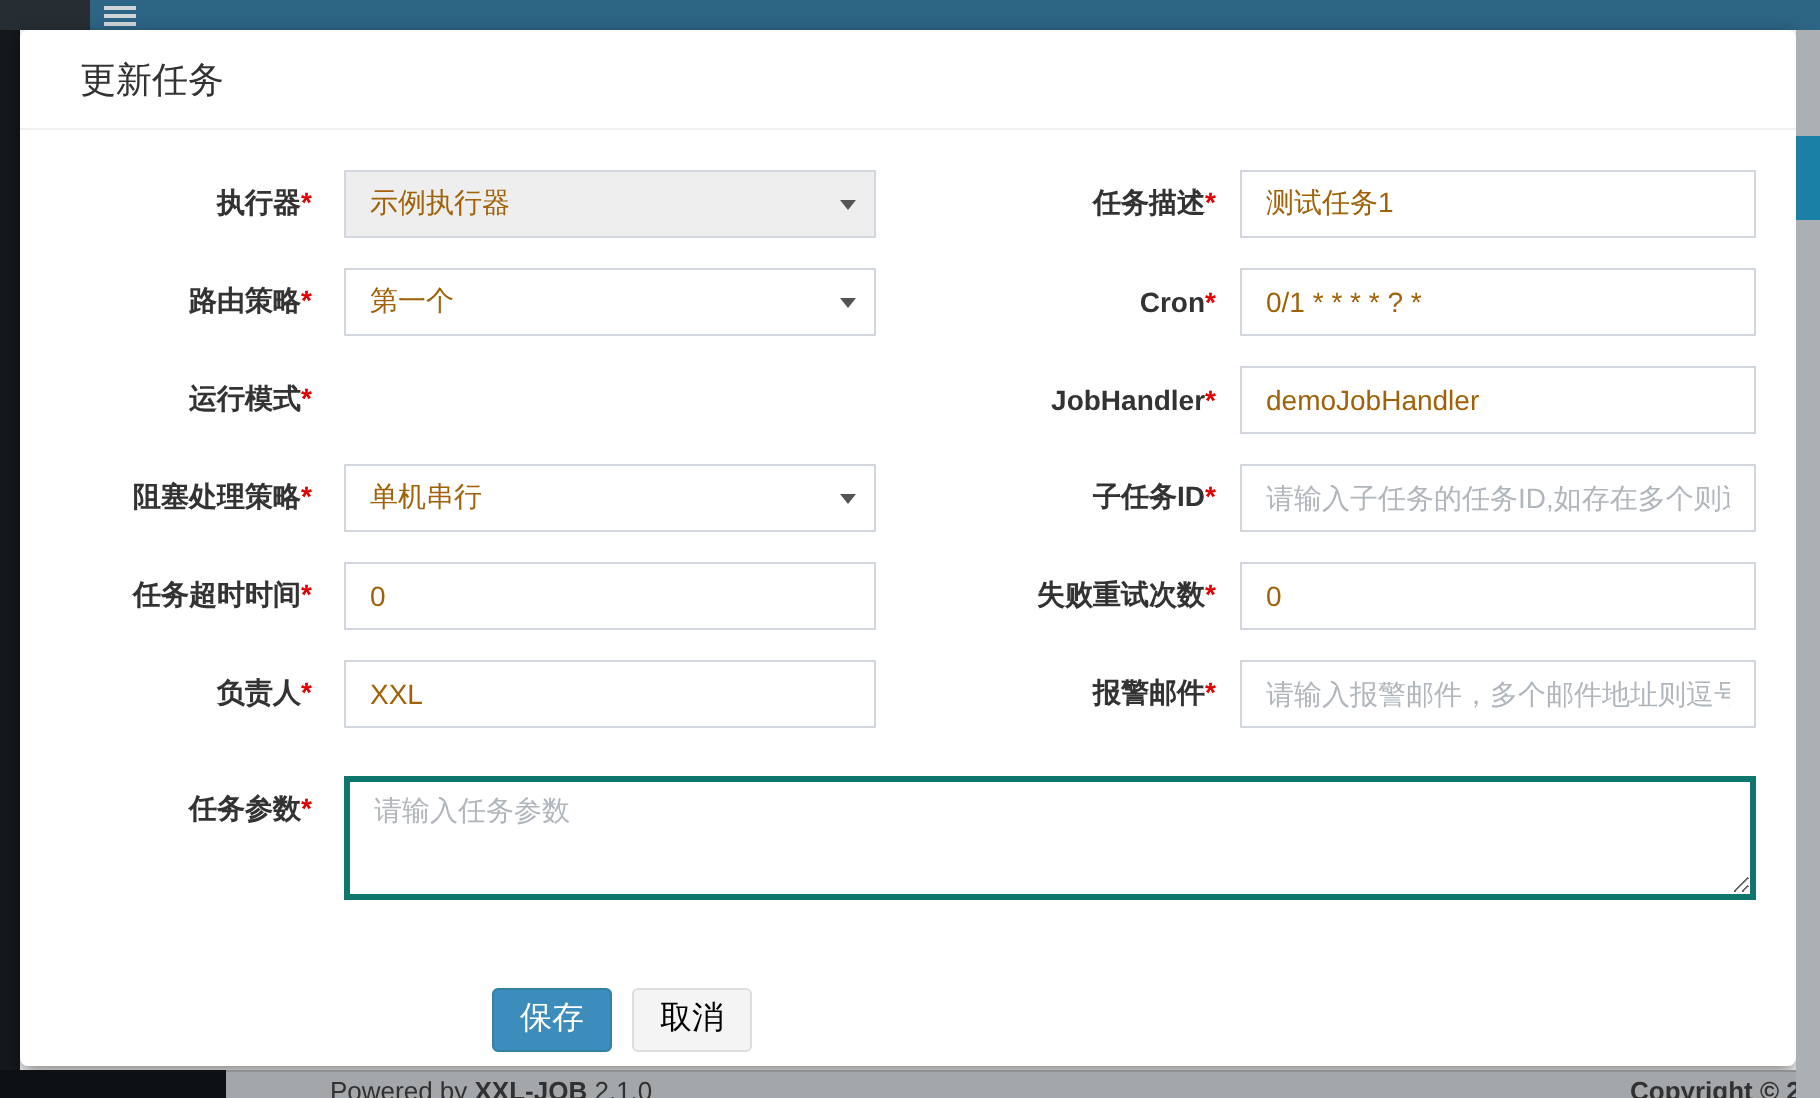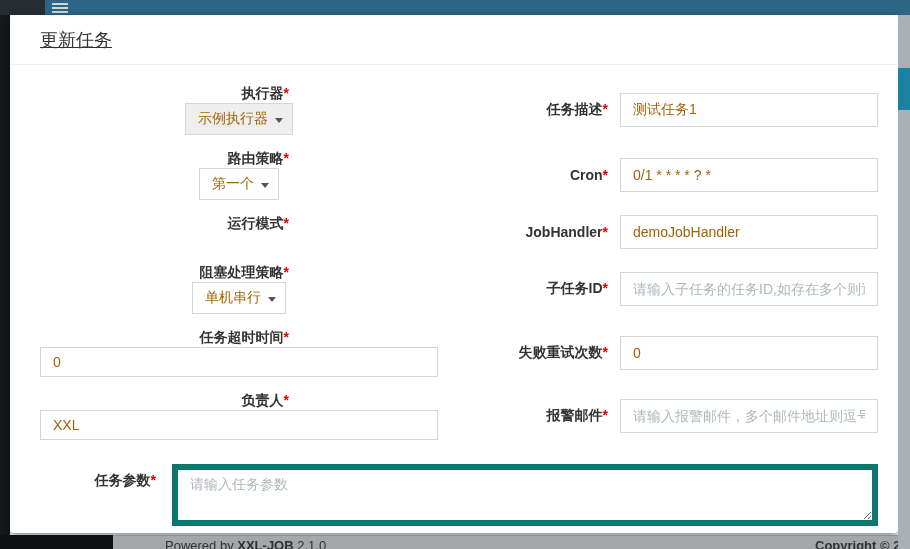--- a/index.html
+++ b/index.html
@@ -24,26 +24,26 @@
   .page-footer .powered { position:absolute; left:52px; top:1px; }
   .page-footer .brand { font-weight:bold; }
   .page-footer .copyright { position:absolute; left:702px; top:1px; font-weight:bold; }
   .scrollbar { position:absolute; top:15px; right:0; width:12px; bottom:0; background:#abb0b5; z-index:5; }
   .scrollbar .thumb { position:absolute; top:53px; left:0; width:12px; height:42px; background:#1b80a6; }
   
   .modal {
     position:absolute; top:15px; left:10px; right:12px; bottom:16px;
     background:#fff; border-radius:4px; box-shadow:0 3px 9px rgba(0,0,0,.5); z-index:3;
   }
-  .modal-header { padding:13px 20px 12px 30px; border-bottom:1px solid #f0f0f0;text-decoration:underline; }
+  .modal-header { padding:13px 20px 12px 30px; border-bottom:1px solid #f0f0f0; }
   .modal-title { font-size:18px; font-weight:normal; color:#333; }
   .modal-body { padding:20px 20px 0 30px; }
   .form-row { display:flex; margin-bottom:15px; }
   .fcol { display:flex; align-items:center; }
-  .fcol-left { width:398px;flex-direction:column; }
+  .fcol-left { width:398px; }
   .fcol-right { flex:1; }
   label.ctl {
     text-align:right; font-weight:bold; color:#333; flex:none;
     white-space:nowrap; overflow:hidden;
   }
   .fcol-left > label.ctl { width:132px; padding-right:16px; }
   .fcol-right > label.ctl { width:182px; padding-right:12px; }
   .req { color:#e20000; font-weight:bold; }
   .req::after { content:"*"; }
   .ctrl { flex:1; min-width:0; }
@@ -57,21 +57,21 @@
   .select .sel-text { overflow:hidden; white-space:nowrap; }
   .select .caret {
     position:absolute; right:9px; top:14px; width:0; height:0;
     border-left:4px solid transparent; border-right:4px solid transparent;
     border-top:5px solid #555;
   }
   .select.disabled { background:#eee; cursor:not-allowed; }
   .param-row { align-items:flex-start; margin-bottom:0;margin-top:24px; }
   .param-row > label.ctl { width:132px; padding-right:16px; padding-top:8px; }
   textarea.ctrl {
-    height:62px; border:6px solid #0f766e; color:#555; font-size:14px;
+    height:62px; border:3px solid #0f766e; color:#555; font-size:14px;
     font-family:inherit; padding:6px 12px; resize:vertical;
   }
   textarea.ctrl::placeholder { color:#b0b6bb; opacity:1; }
   .btn-row { margin-top:44px; padding-left:206px; display:flex; gap:10px; }
   .btn {
     font-size:16px; font-family:inherit; height:32px; padding:0 13px;
     border-radius:3px; cursor:pointer; line-height:30px;
   }
   .btn-save { background:#3c8dbc; border:1px solid #367fa9; color:#fff; }
   .btn-cancel { background:#f4f4f4; border:1px solid #ddd; color:#000000; }

